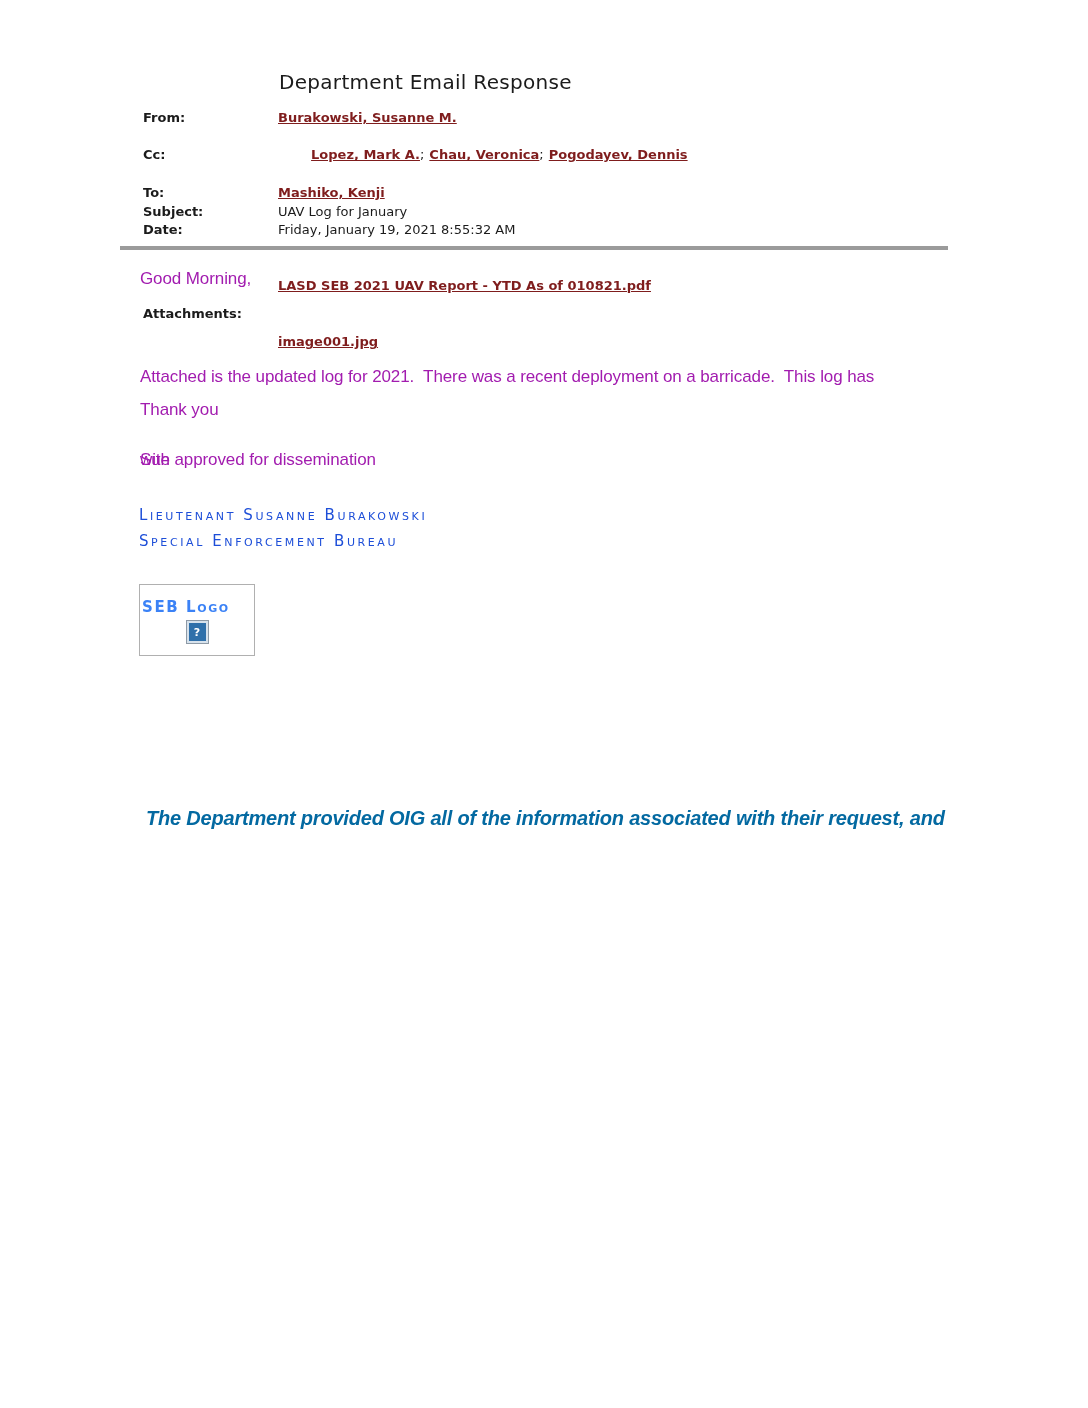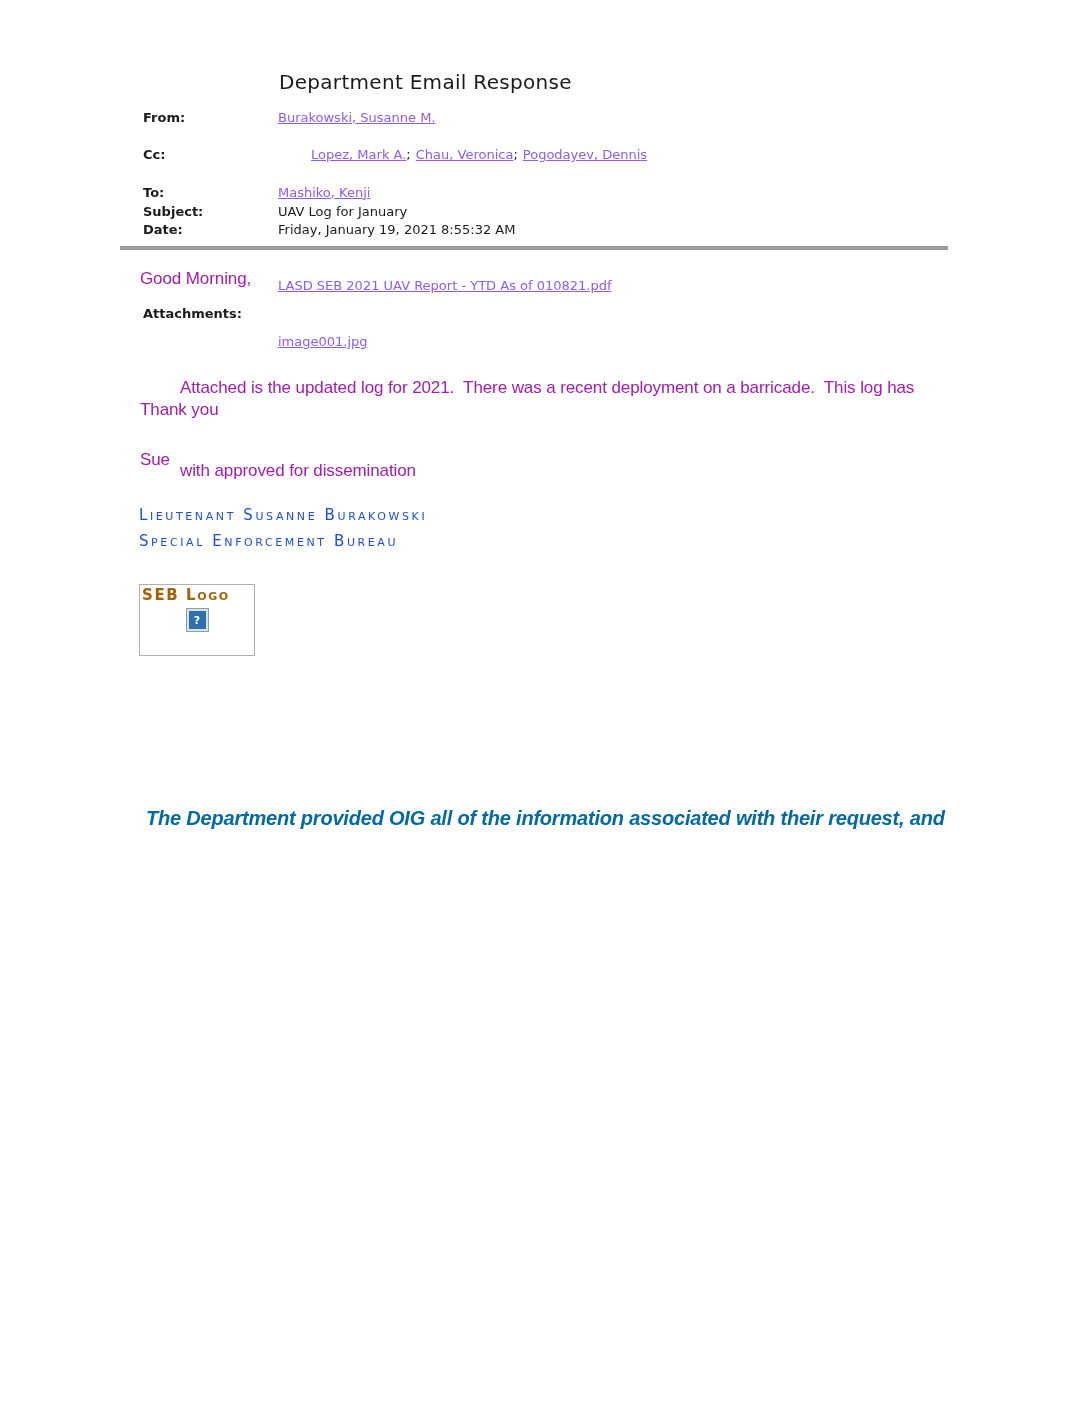--- a/index.html
+++ b/index.html
@@ -27,24 +27,25 @@
     left:143px;
     top:109px;
     font-family:"DejaVu Sans", sans-serif;
     font-size:13px;
     color:#1b1b1b;
   }
   .hdr-row { display:flex; align-items:center; line-height:18.7px; }
   .hdr-label { width:135px; font-weight:bold; flex:0 0 135px; }
   .hdr-value { white-space:pre; }
   .doclink {
-    color:#8b5cf6;
+    color:#7f1d1d;
     text-decoration:underline;
     cursor:pointer;
     white-space:pre;
+    font-weight:bold;
   }
   .sep { margin-right:5px; white-space:pre; }
   .attach-list .doclink { display:block; }
   .divider {
     position:absolute;
     left:120px;
     top:246px;
     width:828px;
     height:4px;
     background:#9b9b9b;
@@ -52,21 +53,21 @@
   .body-text {
     position:absolute;
     left:140px;
     font-family:Liberation Sans, sans-serif;
     font-size:17px;
     color:#a21caf;
     white-space:pre;
     letter-spacing:-0.1px;
   }
   .greeting { top:269px; }
-  .para { top:319px; line-height:27.5px;margin-left:40px; }
+  .para { top:308px; line-height:27.5px; }
   .closing { top:400px; }
   .signoff { top:450px; }
   .sig-line {
     position:absolute;
     left:139px;
     font-family:"DejaVu Sans", sans-serif;
     font-variant:small-caps;
     font-weight:500;
     font-size:15px;
     letter-spacing:2.6px;
@@ -83,22 +84,22 @@
     height:72px;
     border:1px solid #b0b0b0;
     box-sizing:border-box;
   }
   .logo-label {
     font-family:"DejaVu Sans", sans-serif;
     font-variant:small-caps;
     font-weight:700;
     font-size:15px;
     letter-spacing:1.6px;
-    color:#a16207;
-    margin:1px 0 0 2px;
+    color:#3b82f6;
+    margin:13px 0 0 2px;
     white-space:pre;
   }
   .broken-img {
     width:23px;
     height:24px;
     margin:4px auto 0 auto;
     border:1px solid #8e9aa6;
     background:#d7e2ec;
     padding:2px;
     box-sizing:border-box;

